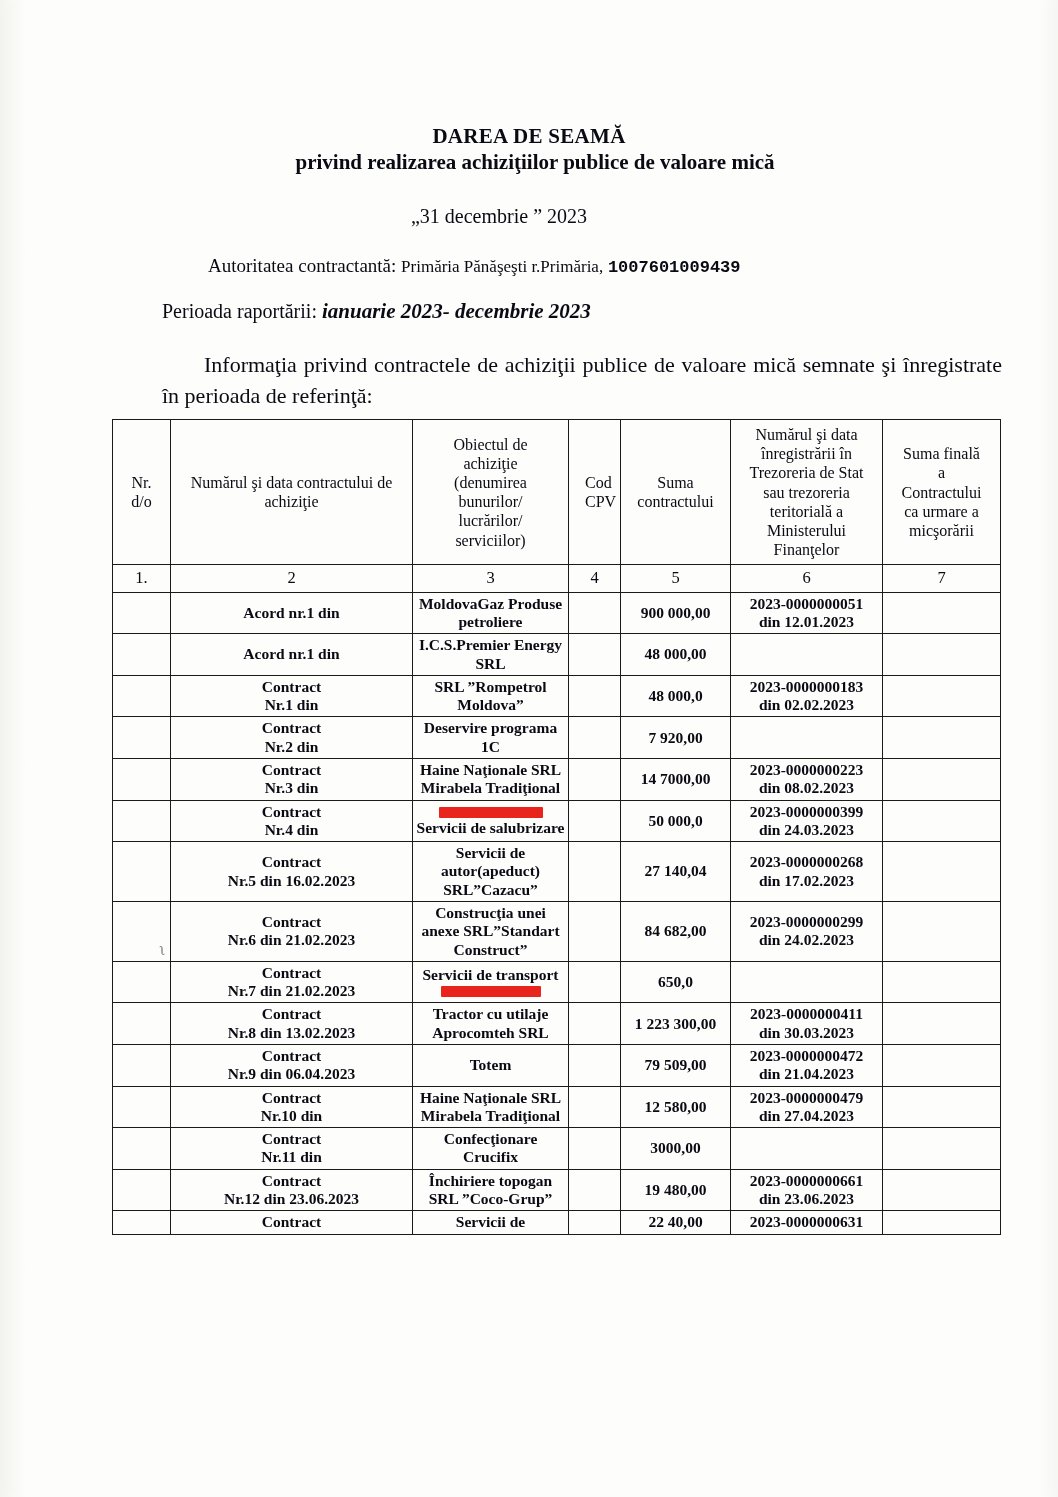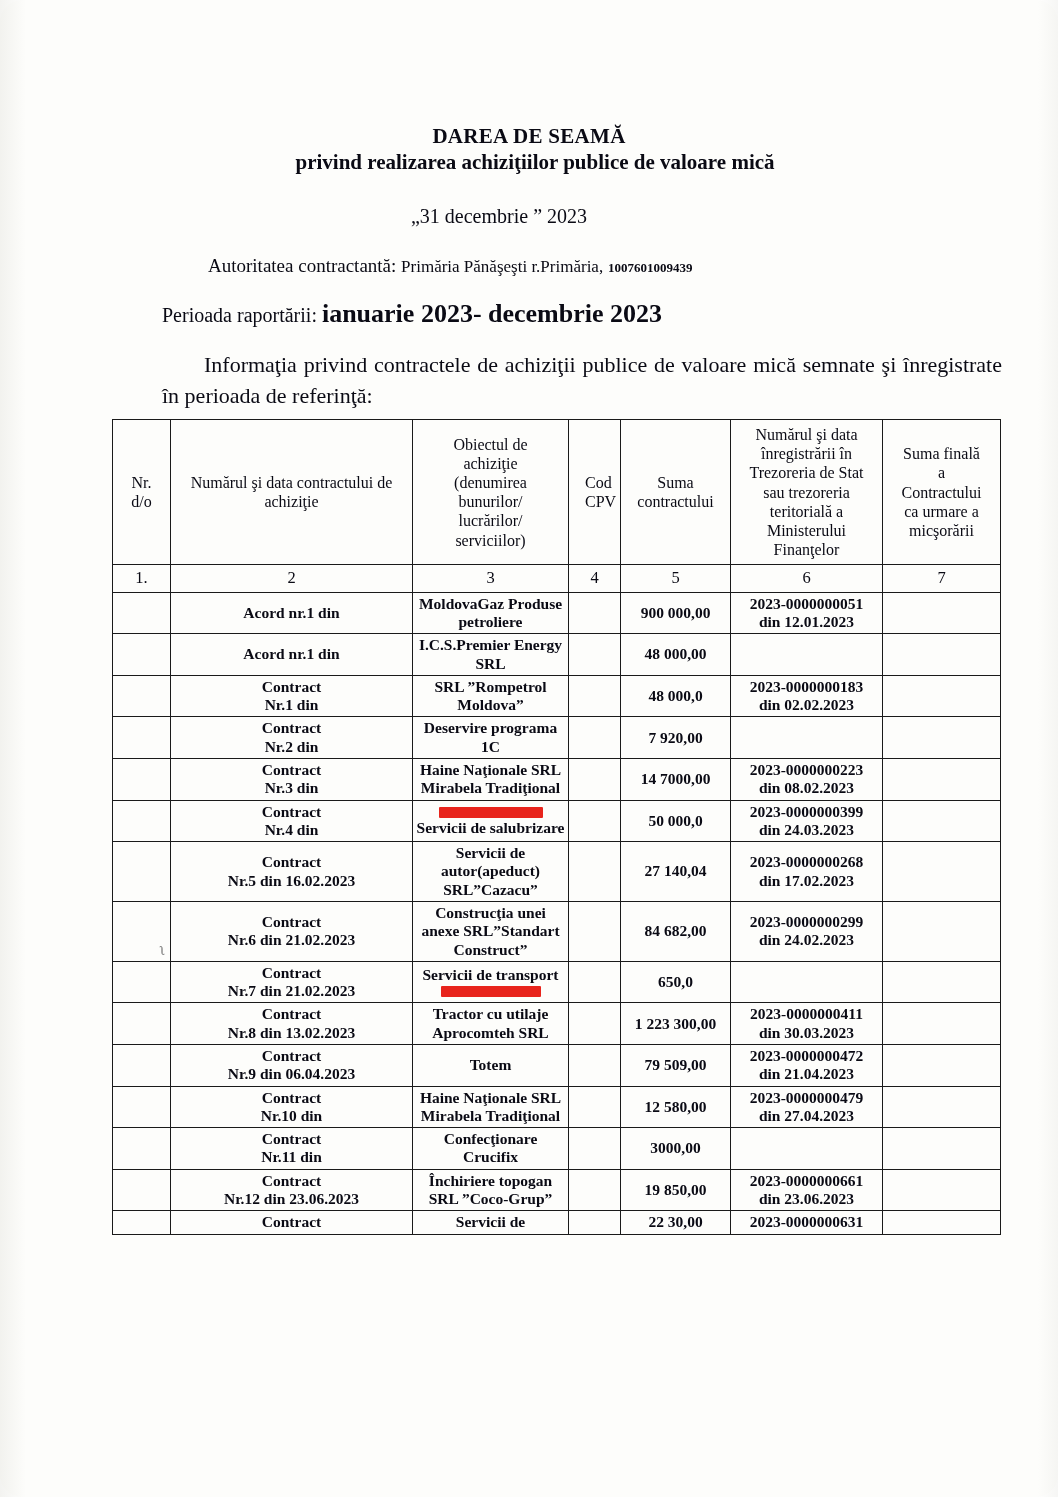--- a/index.html
+++ b/index.html
@@ -75,31 +75,33 @@
     position: absolute;
     top: 255px;
     left: 208px;
     font-size: 19px;
   }
   .auth-line .small {
     font-size: 17px;
   }
   .auth-line .bold {
     font-weight: bold;
-    font-size: 13px;
+    font-size: 17px;
+    font-family: Liberation Mono, monospace;
   }
   .period-line {
     position: absolute;
     top: 299px;
     left: 162px;
     font-size: 20px;
   }
   .period-line .val {
     font-weight: bold;
-    font-size: 26px;
+    font-style: italic;
+    font-size: 21px;
   }
   .info-par {
     position: absolute;
     top: 349px;
     left: 162px;
     width: 840px;
     font-size: 22px;
     line-height: 1.42;
     text-align: justify;
     text-indent: 42px;
@@ -335,29 +337,29 @@
           <td></td>
           <td class="amount">3000,00</td>
           <td></td>
           <td></td>
         </tr>
         <tr>
           <td class="nrcol"></td>
           <td>Contract<br>Nr.12 din 23.06.2023</td>
           <td>Închiriere topogan SRL ”Coco-Grup”</td>
           <td></td>
-          <td class="amount">19 850,00</td>
+          <td class="amount">19 480,00</td>
           <td>2023-0000000661<br>din 23.06.2023</td>
           <td></td>
         </tr>
         <tr>
           <td class="nrcol"></td>
           <td>Contract</td>
           <td>Servicii de</td>
           <td></td>
-          <td class="amount">22 30,00</td>
+          <td class="amount">22 40,00</td>
           <td>2023-0000000631</td>
           <td></td>
         </tr>
       </tbody>
   </table>
 
 </div>
 
 </body></html>

